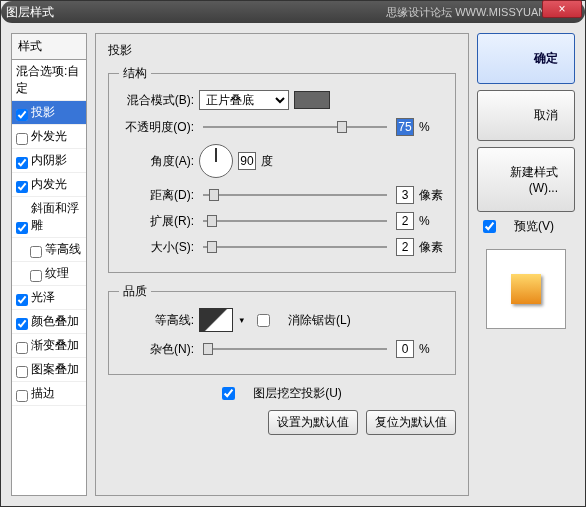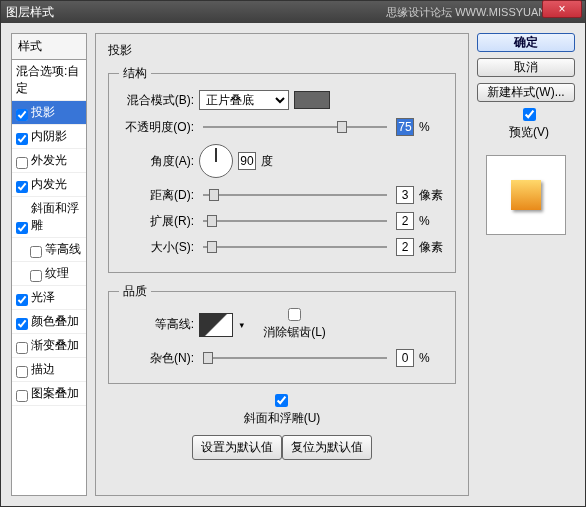--- a/index.html
+++ b/index.html
@@ -1,18 +1,18 @@
 <!DOCTYPE html>
 <html><head>
 <meta charset="utf-8">
 <style>
 * { box-sizing: border-box; margin: 0; padding: 0; font-family: "Microsoft YaHei", SimSun, sans-serif; font-size: 12px; }
 body { background: #e8e8e8; width: 586px; height: 507px; overflow: hidden; }
 .window { width: 586px; height: 507px; background: #e8e8e8; border: 1px solid #333; position: relative; }
-.titlebar { height: 22px; background: linear-gradient(#5a5a5a, #3e3e3e); color: #fff; display: flex; align-items: center; padding: 0 5px; position: relative; }
+.titlebar { height: 22px; background: linear-gradient(#5a5a5a, #3e3e3e); color: #fff; display: flex; align-items: center; padding: 0 5px; position: relative; border-radius: 11px; }
 .titlebar .title { flex: 1; }
 .titlebar .right-text { color: #ccc; font-size: 11px; margin-right: 5px; }
 .close-btn { width: 40px; height: 18px; background: linear-gradient(#e15560, #c8303b); border: 1px solid #8a2028; border-radius: 2px; color: #fff; display: flex; align-items: center; justify-content: center; cursor: pointer; position: absolute; right: 3px; top: -1px; }
 .content { display: flex; padding: 10px; gap: 8px; height: calc(100% - 22px); }
 .left-panel { width: 76px; border: 1px solid #999; background: #fff; }
 .left-panel .header { padding: 4px 6px; border-bottom: 1px solid #999; background: #f5f5f5; }
 .style-list { }
 .style-item { padding: 3px 4px; display: flex; align-items: flex-end; gap: 3px; border-bottom: 1px solid #eee; cursor: pointer; }
 .style-item.selected { background: #3875d7; color: #fff; }
 .style-item input[type="checkbox"] { width: 12px; height: 12px; }
@@ -28,29 +28,29 @@
 .row .slider .thumb { position: absolute; top: 2px; width: 10px; height: 12px; background: #ddd; border: 1px solid #666; }
 .row select { width: 90px; height: 20px; border: 1px solid #666; background: #fff; padding: 0 2px; }
 .row .val { width: 18px; height: 18px; border: 1px solid #666; text-align: center; background: #fff; line-height: 16px; }
 .row .val.hl { background: #3875d7; color: #fff; }
 .row .unit { min-width: 26px; }
 .angle-dial { width: 34px; height: 34px; border: 1px solid #666; border-radius: 50%; background: #fff; position: relative; display: inline-block; }
 .angle-dial::after { content: ""; position: absolute; width: 2px; height: 14px; background: #333; left: 50%; top: 3px; transform-origin: bottom; transform: translateX(-50%); }
 .color-swatch { width: 36px; height: 18px; background: #666; border: 1px solid #333; }
 .contour-swatch { width: 34px; height: 24px; border: 1px solid #333; background: linear-gradient(135deg, #333 48%, #fff 52%); position: relative; }
 .contour-swatch::after { content: "▾"; position: absolute; right: -12px; top: 6px; font-size: 9px; }
-.btn-row { display: flex; justify-content: center; margin-top: 6px; }
+.btn-row { display: flex; gap: 8px; justify-content: flex-end; margin-top: 6px; }
 .btn { padding: 3px 8px; border: 1px solid #666; background: linear-gradient(#fcfcfc,#e0e0e0); border-radius: 3px; cursor: pointer; min-width: 80px; text-align: center; }
 .right-panel { width: 98px; display: flex; flex-direction: column; gap: 6px; }
-.right-panel .rbtn { padding: 0; border: 1px solid #666; background: linear-gradient(#fcfcfc,#e0e0e0); border-radius: 3px; text-align: center; cursor: pointer; }
+.right-panel .rbtn { padding: 16px; border: 1px solid #666; background: linear-gradient(#fcfcfc,#e0e0e0); border-radius: 3px; text-align: right; cursor: pointer; }
 .right-panel .rbtn.primary { border: 1px solid #2a5db0; background: linear-gradient(#eaf2fe,#cfe0fb); color: #003; font-weight: bold; }
 .preview-box { margin-top: 4px; }
 .preview-img { width: 80px; height: 80px; border: 1px solid #999; background: #fff; margin: 4px auto; display: flex; align-items: center; justify-content: center; }
 .preview-swatch { width: 30px; height: 30px; background: linear-gradient(#ffd86b, #e88a1a); box-shadow: 2px 2px 3px rgba(0,0,0,0.4); }
-.chk { display: flex; align-items: center; gap: 3px; flex-direction: column; }
+.chk { display: flex; align-items: center; gap: 18px; }
 </style>
 </head>
 <body>
 
 <div class="window">
   <div class="titlebar">
     <span class="title">图层样式</span>
     <span class="right-text">思缘设计论坛  WWW.MISSYUAN.COM</span>
     <div class="close-btn">
         <span>×</span>
@@ -61,28 +61,28 @@
       <div class="header">样式</div>
       <div class="style-list" id="style-list">
           <div class="style-item">
             <span>混合选项:自定</span>
           </div>
           <div class="style-item selected">
             <input type="checkbox" checked="" style="">
             <span>投影</span>
           </div>
           <div class="style-item">
+            <input type="checkbox" style="">
+            <span>外发光</span>
+          </div>
+          <div class="style-item">
             <input type="checkbox" checked="" style="">
             <span>内阴影</span>
           </div>
           <div class="style-item">
-            <input type="checkbox" style="">
-            <span>外发光</span>
-          </div>
-          <div class="style-item">
             <input type="checkbox" checked="" style="">
             <span>内发光</span>
           </div>
           <div class="style-item">
             <input type="checkbox" checked="" style="">
             <span>斜面和浮雕</span>
           </div>
           <div class="style-item indent">
             <input type="checkbox" style="">
             <span>等高线</span>
@@ -98,25 +98,25 @@
           <div class="style-item">
             <input type="checkbox" checked="" style="">
             <span>颜色叠加</span>
           </div>
           <div class="style-item">
             <input type="checkbox" style="">
             <span>渐变叠加</span>
           </div>
           <div class="style-item">
             <input type="checkbox" style="">
+            <span>图案叠加</span>
+          </div>
+          <div class="style-item">
+            <input type="checkbox" style="">
             <span>描边</span>
-          </div>
-          <div class="style-item">
-            <input type="checkbox" style="">
-            <span>图案叠加</span>
           </div>
         </div>
     </div>
 
     <div class="middle-panel">
       <div class="section-title">投影</div>
 
       <fieldset>
         <legend>结构</legend>
         <div class="row">
@@ -181,21 +181,21 @@
               <div class="thumb" style="left:0%"></div>
             </div>
           <div class="val">0</div>
           <span class="unit">%</span>
         </div>
       </fieldset>
 
       <div class="row" style="justify-content:center">
         <label class="chk">
             <input type="checkbox" checked="" style=""> 
-            <span>斜面和浮雕(U)</span>
+            <span>图层挖空投影(U)</span>
           </label>
       </div>
       <div class="btn-row">
         <div class="btn">设置为默认值</div>
         <div class="btn">复位为默认值</div>
       </div>
     </div>
 
     <div class="right-panel">
       <div class="rbtn primary">确定</div>

